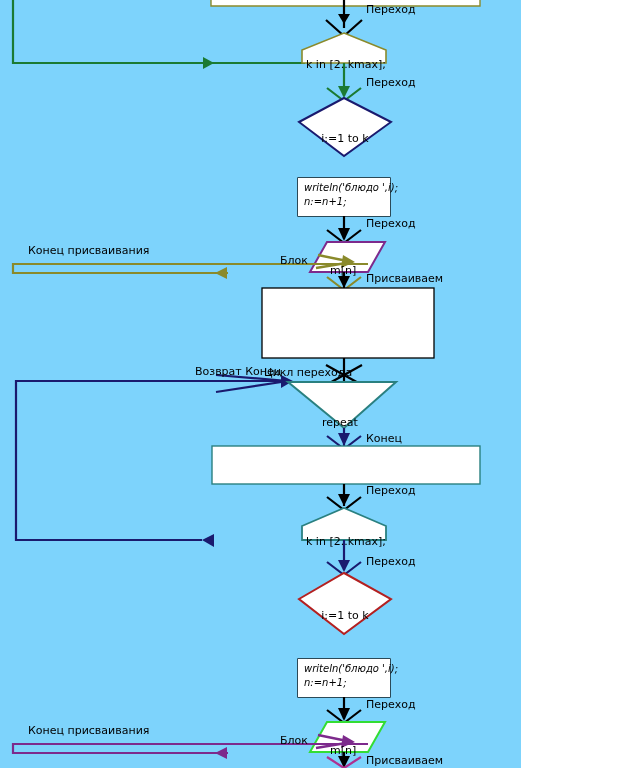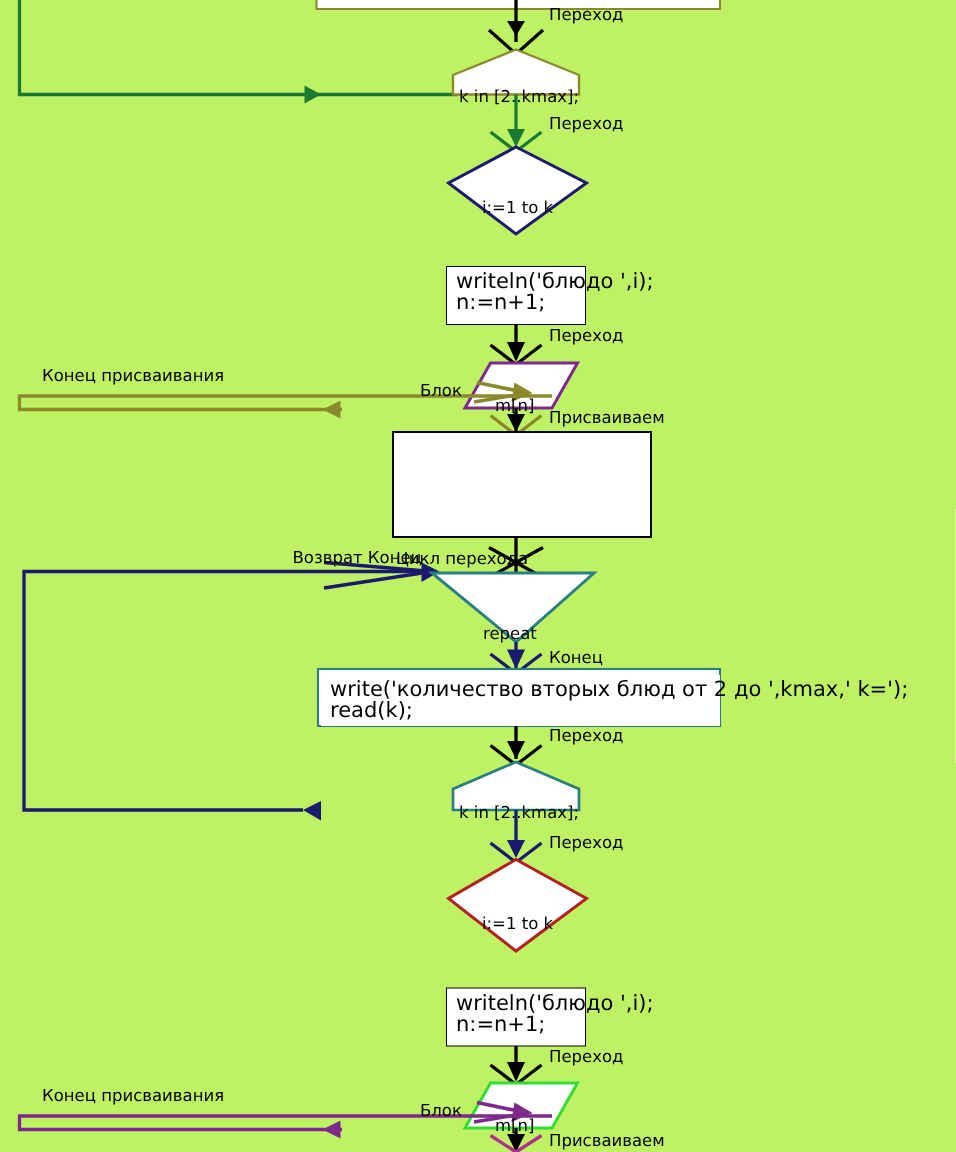--- a/index.html
+++ b/index.html
@@ -1,21 +1,21 @@
 <!DOCTYPE html>
 <html><head>
 <meta charset="utf-8">
 <style>
   html,body{margin:0;padding:0;background:#ffffff;}
   body{
     width:637px;height:768px;
     font-family:"DejaVu Sans","Liberation Sans",sans-serif;
     overflow:hidden;
   }
-  #canvas{position:relative;width:637px;height:768px;background:#bef264;}
+  #canvas{position:relative;width:521px;height:768px;background:#7dd3fc;}
   svg.layer{position:absolute;left:0;top:0;width:637px;height:768px;overflow:visible;}
   .lbl{
     position:absolute;
     font-size:11px;
     color:#000;
     white-space:nowrap;
     line-height:12px;
     font-family:"DejaVu Sans","Liberation Sans",sans-serif;
   }
   .shape-text{
@@ -24,26 +24,27 @@
     color:#000;
     white-space:pre;
     line-height:14px;
     font-family:"DejaVu Sans","Liberation Sans",sans-serif;
     margin-top:16px;
   }
   .code-box{
     position:absolute;
     background:#fff;
     box-sizing:border-box;
-    font-size:14px;
+    font-size:10px;
     line-height:14px;
     color:#000;
     white-space:pre;
     padding:3px 6px;
     font-family:"DejaVu Sans","Liberation Sans",sans-serif;
+    font-style:italic;
   }
 </style>
 </head>
 <body>
 
 <div id="canvas">
 
   <svg class="layer" viewBox="0 0 637 768">
     <defs>
       <marker id="ar-olive" markerWidth="10" markerHeight="9" refX="9" refY="4.5" orient="auto">
@@ -227,22 +228,20 @@
   <div class="lbl" style="left:366px;top:273px;">Присваиваем</div>
 
 
   <div class="lbl" style="left:195px;top:366px;">Возврат Конец</div>
   <div class="lbl" style="left:264px;top:367px;">Цикл перехода</div>
 
   <div class="shape-text" style="left:322px;top:400px;">repeat</div>
 
   <div class="lbl" style="left:366px;top:433px;">Конец</div>
 
-  <div class="code-box" style="left:214px;top:450px;width:266px;height:34px;border:0;">write('количество вторых блюд от 2 до ',kmax,' k=');
-read(k);</div>
 
   <div class="lbl" style="left:366px;top:485px;">Переход</div>
 
   <div class="shape-text" style="left:306px;top:519px;width:78px;text-align:center;">k in [2..kmax];</div>
 
   <div class="lbl" style="left:366px;top:556px;">Переход</div>
 
   <div class="shape-text" style="left:308px;top:593px;width:74px;text-align:center;">i:=1 to k</div>
 
   <div class="code-box" style="left:298px;top:659px;width:92px;height:38px;border:0;">writeln('блюдо ',i);

